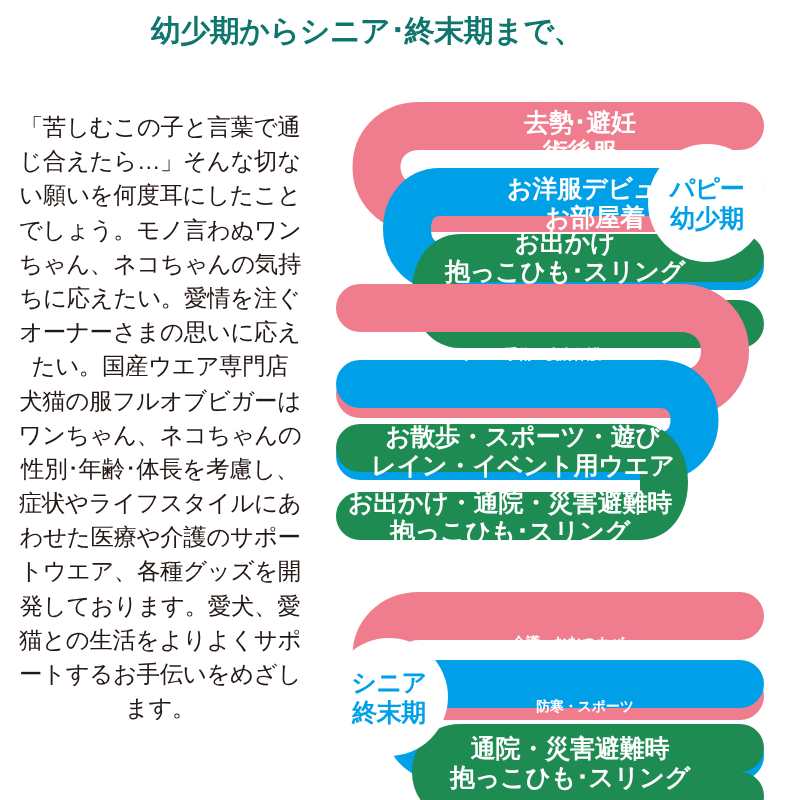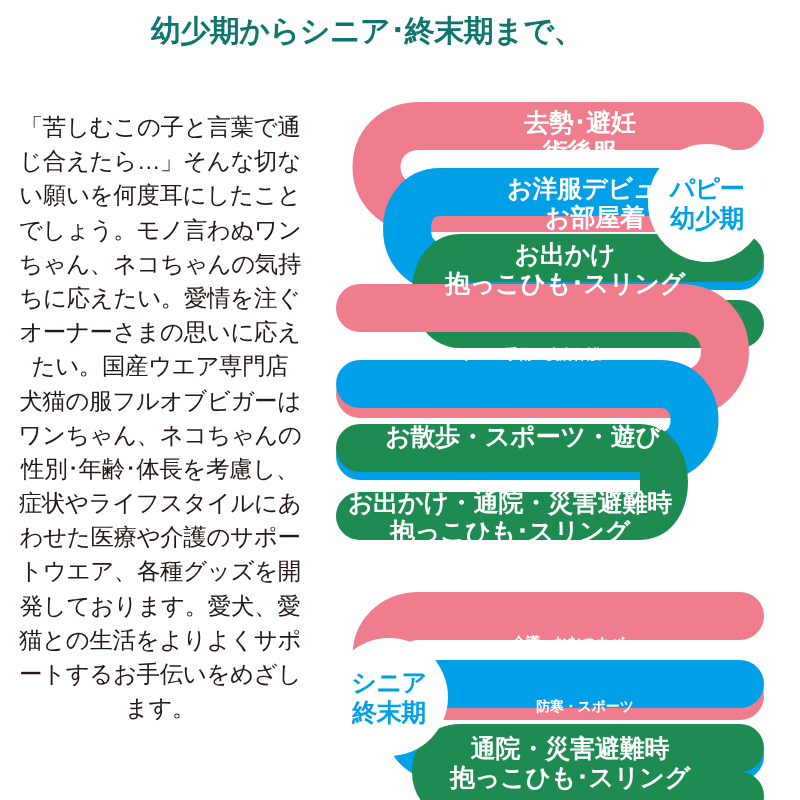--- a/index.html
+++ b/index.html
@@ -125,31 +125,32 @@
   <div class="ribbon-label two-line" style="left:130px; top:12px; width:300px;">
     <div>去勢･避妊</div>
     <div>術後服</div>
   </div>
 
   <div class="ribbon-label two-line" style="left:150px; top:78px; width:290px;">
     <div>お洋服デビュー</div>
     <div>お部屋着</div>
   </div>
 
-  <div class="ribbon-label two-line" style="left:100px; top:144px; width:330px;">
+  <div class="ribbon-label two-line" style="left:100px; top:132px; width:330px;">
     <div>お出かけ</div>
     <div>抱っこひも･スリング</div>
   </div>
 
   <div class="ribbon-label one-line" style="left:60px; top:250px; width:330px;">
     <div>マナー・手術・皮膚保護</div>
   </div>
 
   <div class="ribbon-label two-line" style="left:58px; top:326px; width:330px;">
     <div>お散歩・スポーツ・遊び</div>
+    <div>レイン・イベント用ウエア</div>
   </div>
 
   <div class="ribbon-label two-line" style="left:40px; top:392px; width:340px;">
     <div>お出かけ・通院・災害避難時</div>
     <div>抱っこひも･スリング</div>
   </div>
 
   <div class="ribbon-label one-line" style="left:120px; top:538px; width:310px;">
     <div>介護・おむつカバー</div>
   </div>

